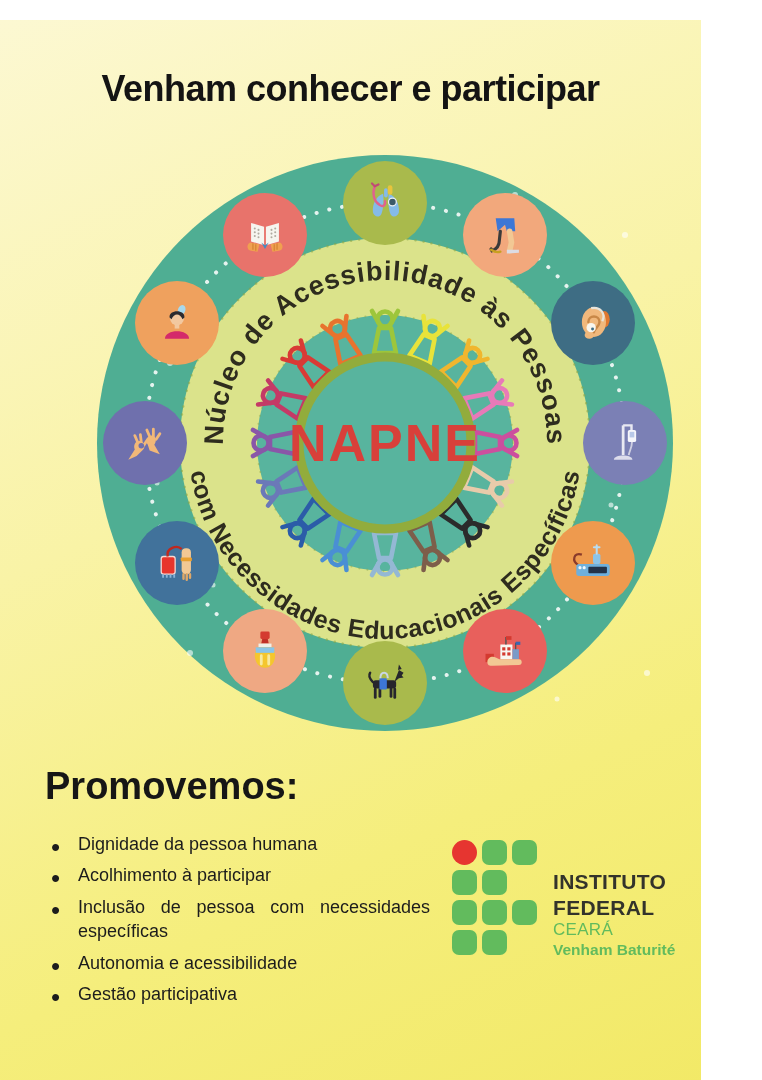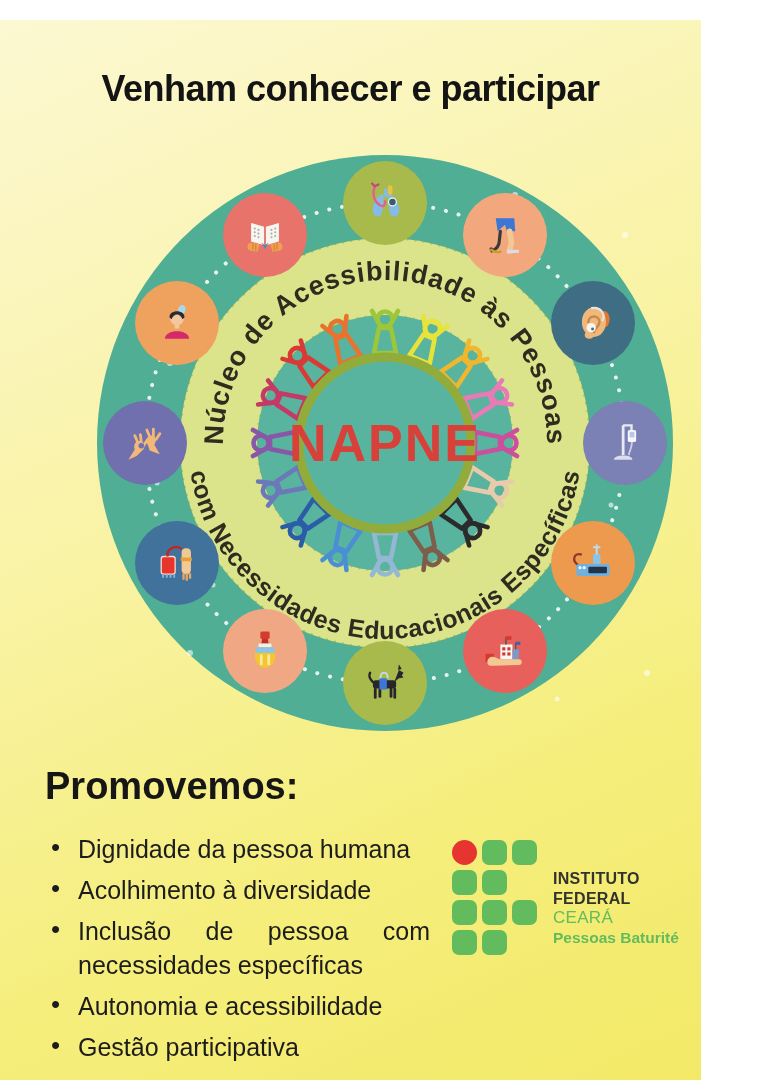--- a/index.html
+++ b/index.html
@@ -10,31 +10,31 @@
     font-size:36px;font-weight:800;color:#141414;letter-spacing:-.5px;}
   
   .logo-wrap{position:absolute;left:95px;top:133px;width:580px;height:580px;}
   .logo-svg{position:absolute;left:0;top:0;}
   .ring-icon{position:absolute;width:84px;height:84px;border-radius:50%;
     display:flex;align-items:center;justify-content:center;}
   .ring-icon svg{width:52px;height:52px;}
   
   .promote-heading{position:absolute;left:45px;top:745px;font-size:38px;font-weight:700;color:#161616;}
   .promote-list{position:absolute;left:48px;top:812px;width:382px;margin:0;padding:0;list-style:none;
-    font-size:25px;line-height:1.36;color:#1c1c1c;text-align:justify;}
+    font-size:18px;line-height:1.36;color:#1c1c1c;text-align:justify;}
   .promote-list li{position:relative;padding-left:30px;margin-bottom:7px;}
   .promote-list li::before{content:"•";position:absolute;left:3px;top:-2px;font-size:26px;color:#1c1c1c;}
   
   .ifce{position:absolute;left:452px;top:820px;display:flex;}
   .ifce-grid{display:grid;grid-template-columns:repeat(3,25px);grid-auto-rows:25px;gap:5px;width:85px;}
   .ifce-cell{background:#62bb5d;border-radius:7px;}
   .ifce-cell.red{background:#e63530;border-radius:50%;}
   .ifce-cell.empty{background:transparent;}
   .ifce-text{margin-left:16px;padding-top:29px;line-height:1.22;}
-  .ifce-name{font-size:16px;font-weight:800;color:#33332b;letter-spacing:.3px;}
+  .ifce-name{font-size:21px;font-weight:800;color:#33332b;letter-spacing:.3px;}
   .ifce-state{font-size:17px;font-weight:400;color:#62bb5d;letter-spacing:.3px;}
   .ifce-campus{font-size:15.5px;font-weight:700;color:#62bb5d;}
 </style>
 </head>
 <body>
 
 <div class="poster">
 
   <div class="title">Venham conhecer e participar</div>
 
@@ -289,21 +289,21 @@
         <path d="M44 36 C48 38 48 44 43 45 L36 46 L34 38 Z" fill="#f0a050"></path>
         <path d="M15 37 L15 44 M18 38 L18 45 M38 38 L38 45 M41 37 L41 44" stroke="#d88838" stroke-width="1.6"></path>
       </svg>
     </div>
   </div>
 
   <div class="promote-heading">Promovemos:</div>
 
   <ul class="promote-list">
     <li>Dignidade da pessoa humana</li>
-    <li>Acolhimento à diversidade</li>
+    <li>Acolhimento à participar</li>
     <li>Inclusão de pessoa com necessidades específicas</li>
     <li>Autonomia e acessibilidade</li>
     <li>Gestão participativa</li>
   </ul>
 
   <div class="ifce">
     <div class="ifce-grid">
       <div class="ifce-cell red"></div>
       <div class="ifce-cell"></div>
       <div class="ifce-cell"></div>
@@ -313,17 +313,17 @@
       <div class="ifce-cell"></div>
       <div class="ifce-cell"></div>
       <div class="ifce-cell"></div>
       <div class="ifce-cell"></div>
       <div class="ifce-cell"></div>
       <div class="ifce-cell empty"></div>
     </div>
     <div class="ifce-text">
       <div class="ifce-name">INSTITUTO FEDERAL</div>
       <div class="ifce-state">CEARÁ</div>
-      <div class="ifce-campus">Pessoas Baturité</div>
+      <div class="ifce-campus">Venham Baturité</div>
     </div>
   </div>
 
 </div>
 
 </body></html>

